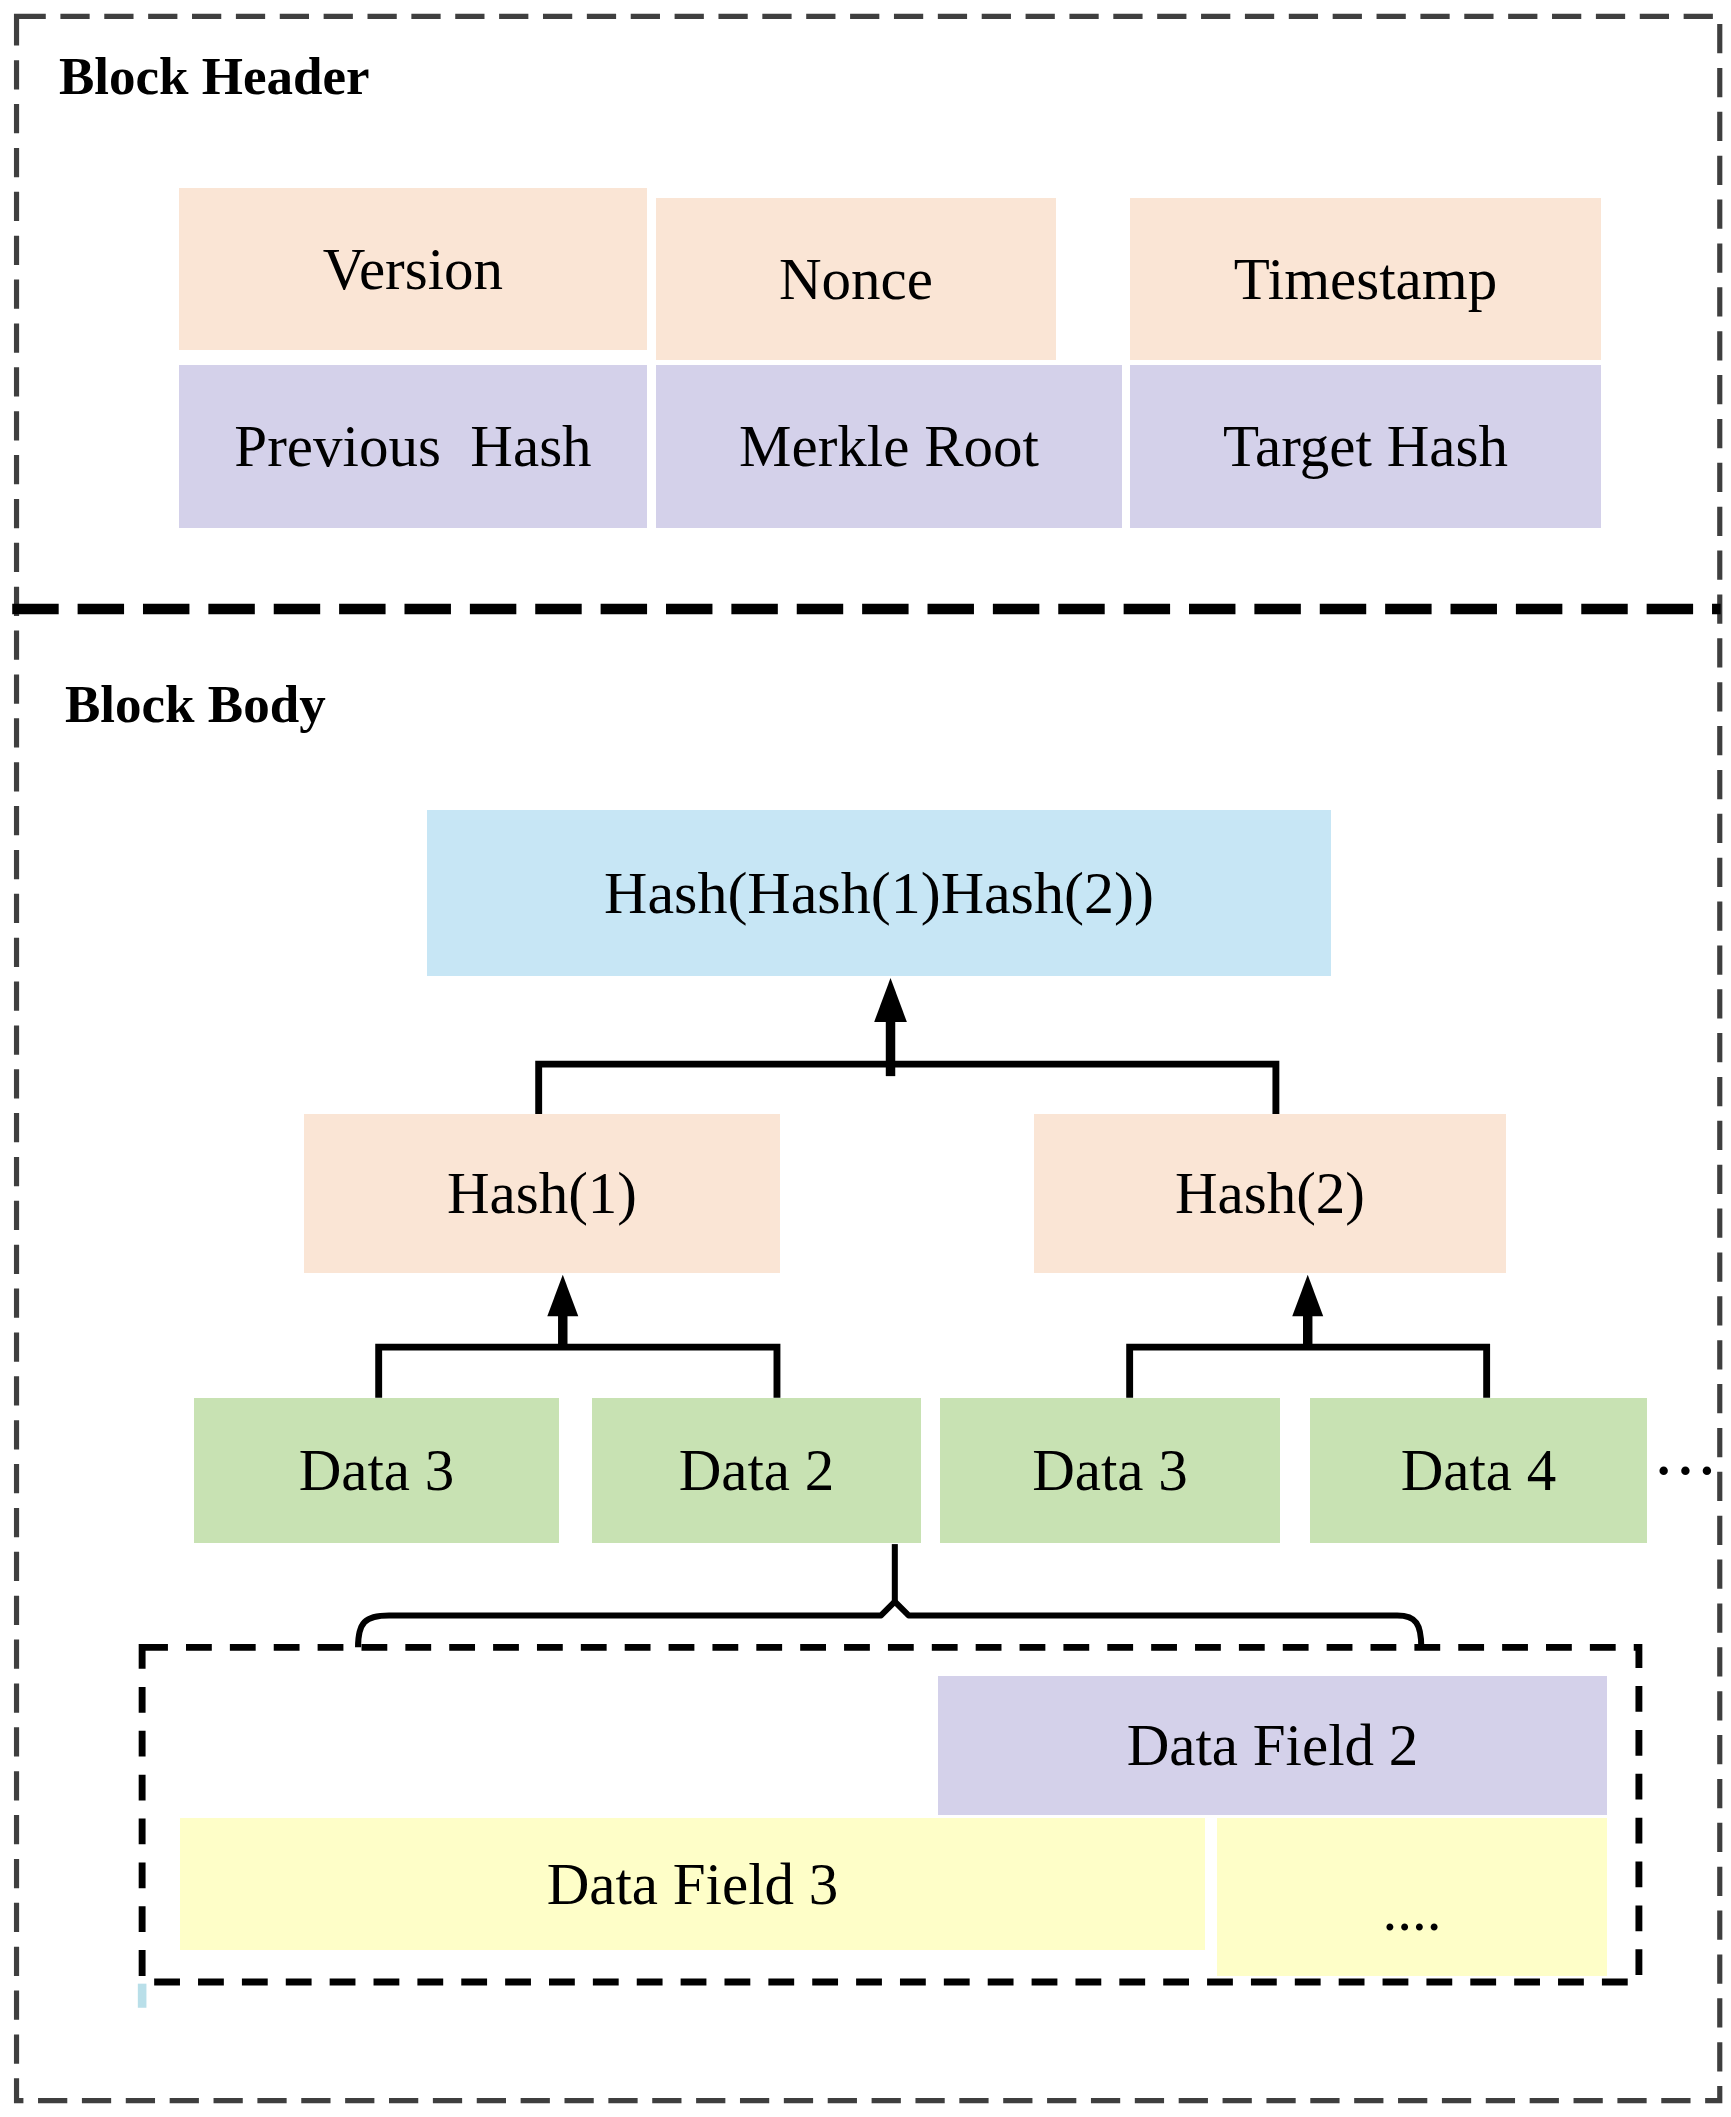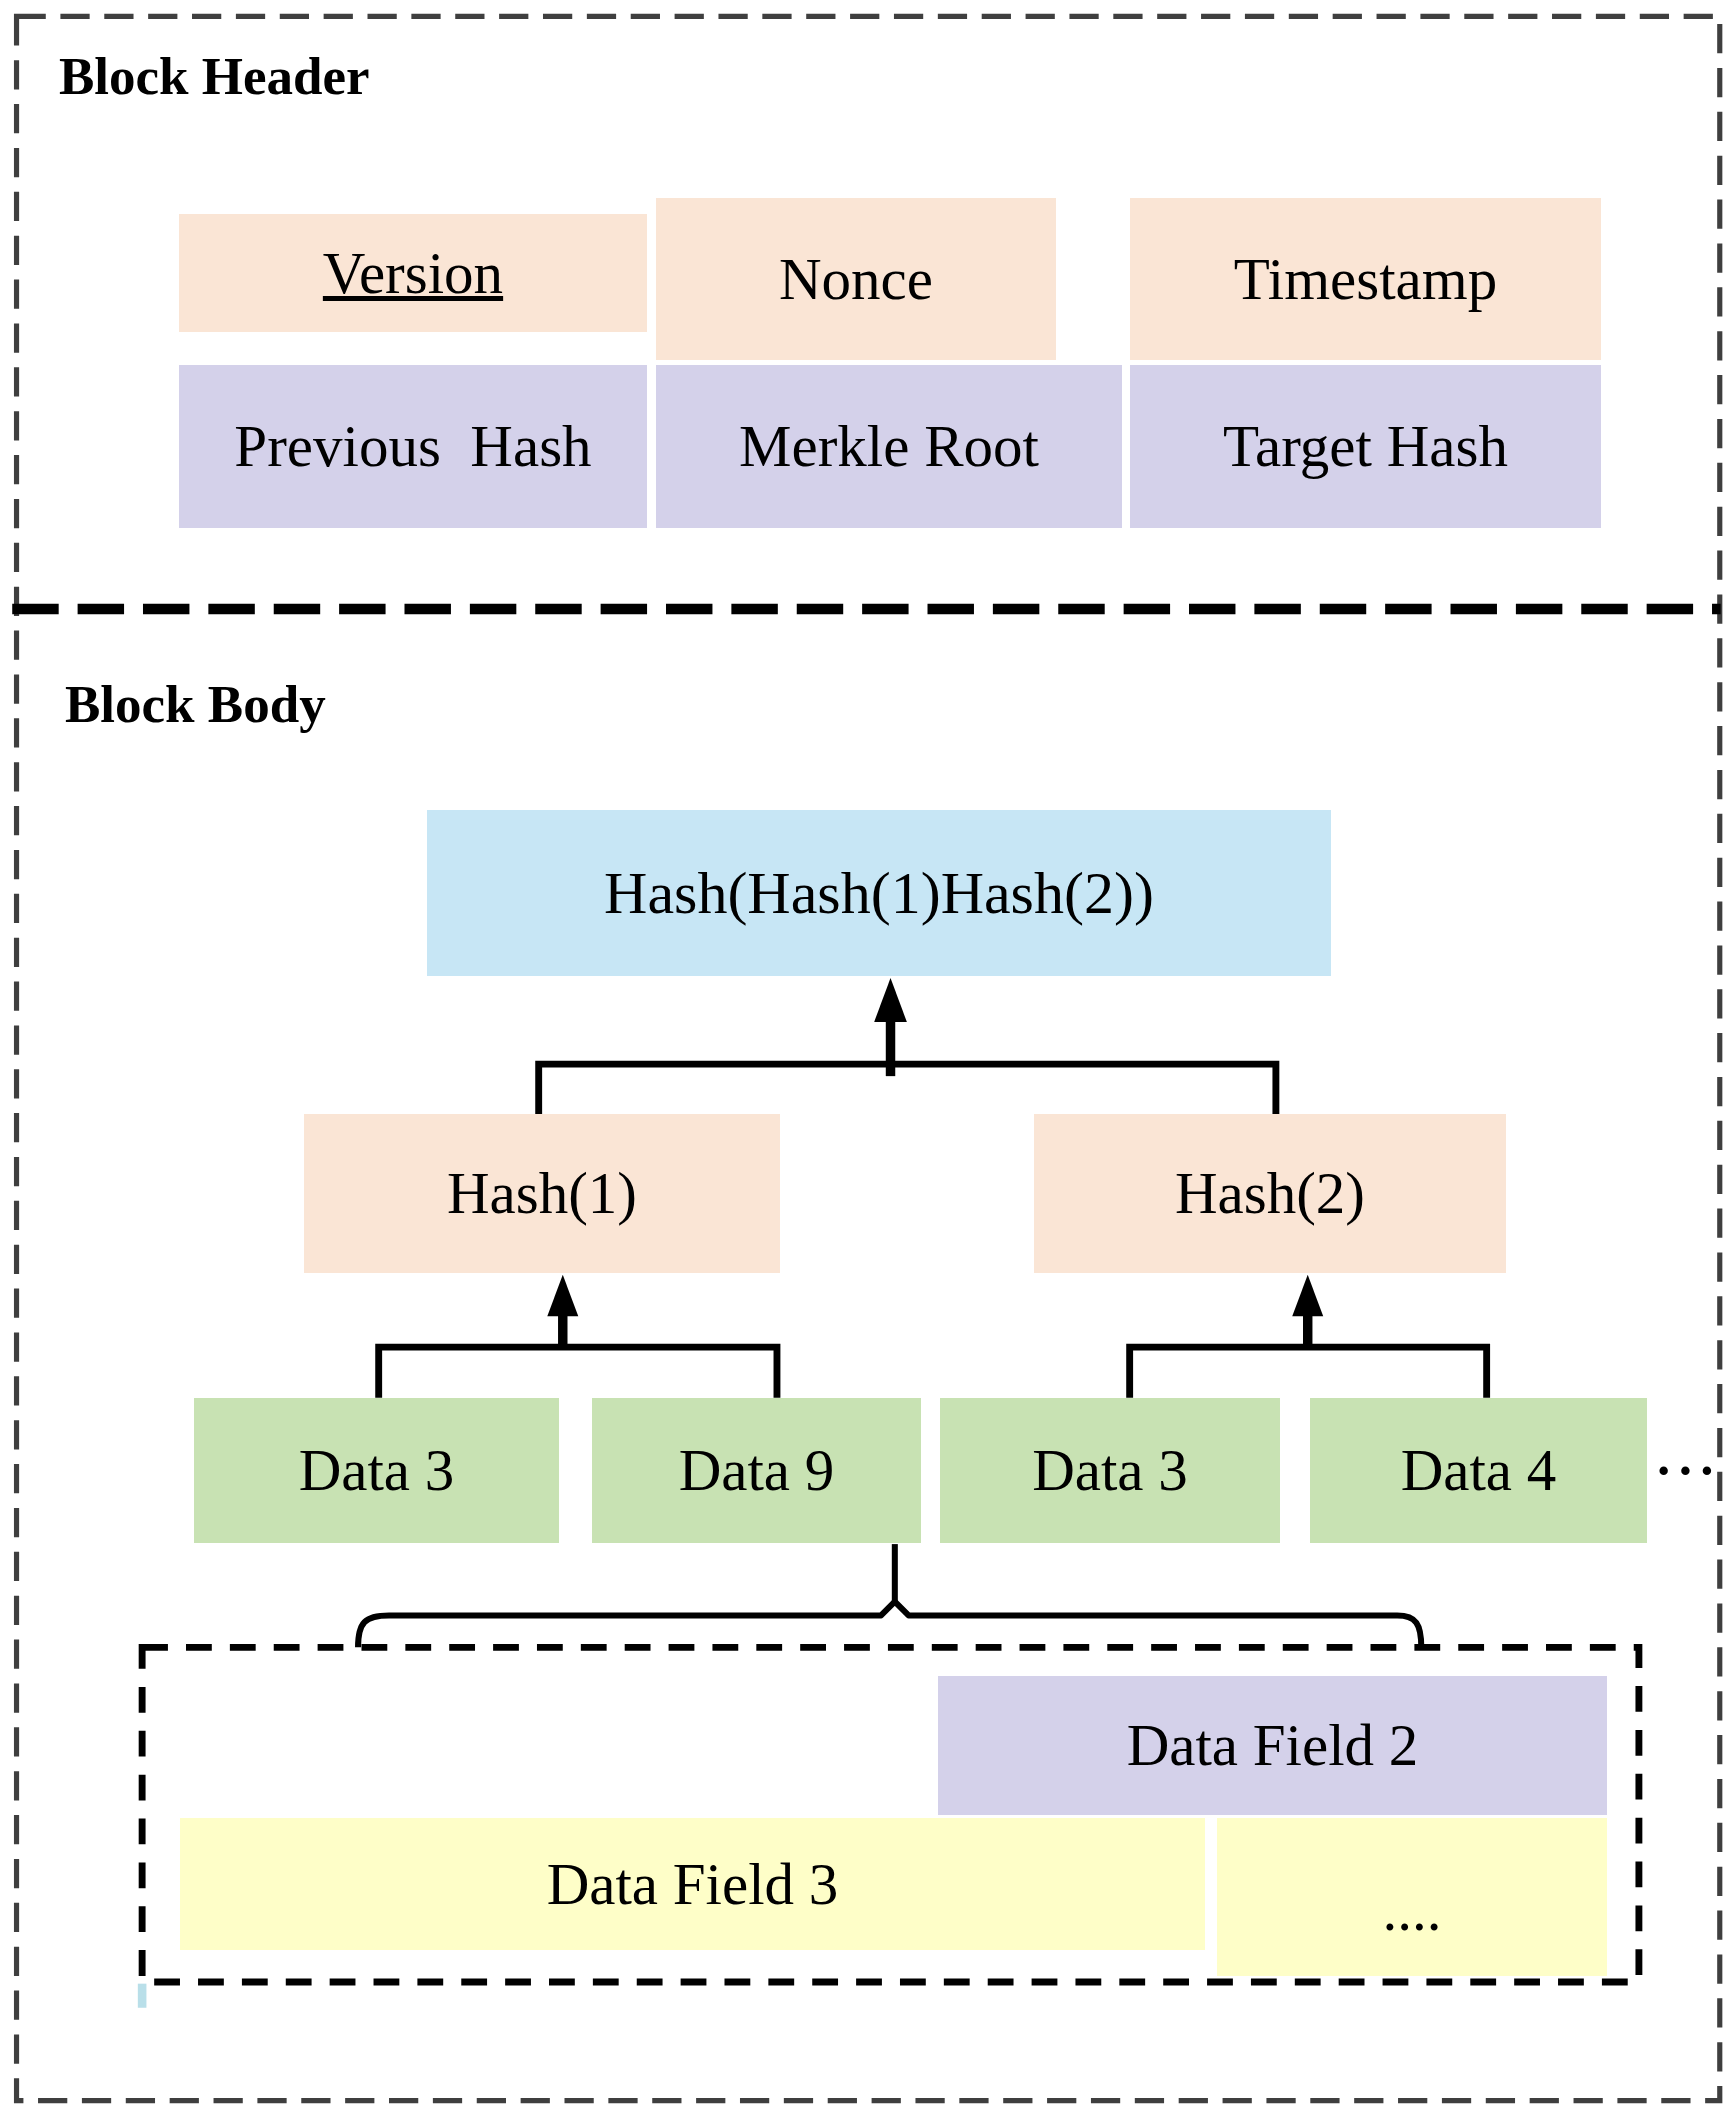--- a/index.html
+++ b/index.html
@@ -62,34 +62,34 @@
     <path d="M416 1915 C416 1886 424 1878 452 1878 L1024 1878 L1040 1862 L1056 1878 L1624 1878 C1646 1878 1652 1888 1652 1915" fill="none" stroke="#000000" stroke-width="7" stroke-linejoin="round"></path>
 
     <rect x="165" y="1915" width="1740" height="389" fill="none" stroke="#000000" stroke-width="8" stroke-dasharray="30 21"></rect>
 
     <rect x="160" y="2306" width="10" height="28" fill="#B9DFE9"></rect>
   </svg>
 
   <div class="section-title" style="left:59px;top:50px;">Block Header</div>
   <div class="section-title" style="left:65px;top:678px;">Block Body</div>
 
-  <div class="cell peach" style="left:179px;top:214px;width:468px;height:118px;text-decoration:underline;">Version</div>
+  <div class="cell peach" style="left:179px;top:188px;width:468px;height:162px;">Version</div>
   <div class="cell peach" style="left:656px;top:198px;width:400px;height:162px;">Nonce</div>
   <div class="cell peach" style="left:1130px;top:198px;width:471px;height:162px;">Timestamp</div>
 
   <div class="cell lavender" style="left:179px;top:365px;width:468px;height:163px;">Previous  Hash</div>
   <div class="cell lavender" style="left:656px;top:365px;width:466px;height:163px;">Merkle Root</div>
   <div class="cell lavender" style="left:1130px;top:365px;width:471px;height:163px;">Target Hash</div>
 
   <div class="cell blue" style="left:427px;top:810px;width:904px;height:166px;font-size:60px;">Hash(Hash(1)Hash(2))</div>
   <div class="cell peach" style="left:304px;top:1114px;width:476px;height:159px;">Hash(1)</div>
   <div class="cell peach" style="left:1034px;top:1114px;width:472px;height:159px;">Hash(2)</div>
 
   <div class="cell green" style="left:194px;top:1398px;width:365px;height:145px;">Data 3</div>
-  <div class="cell green" style="left:592px;top:1398px;width:329px;height:145px;">Data 9</div>
+  <div class="cell green" style="left:592px;top:1398px;width:329px;height:145px;">Data 2</div>
   <div class="cell green" style="left:940px;top:1398px;width:340px;height:145px;">Data 3</div>
   <div class="cell green" style="left:1310px;top:1398px;width:337px;height:145px;">Data 4</div>
   <div class="ellipsis-h" style="left:1648px;top:1398px;width:79px;height:145px;">···</div>
 
   <div class="cell lavender" style="left:938px;top:1676px;width:669px;height:139px;">Data Field 2</div>
   <div class="cell yellow" style="left:180px;top:1818px;width:1025px;height:132px;">Data Field 3</div>
   <div class="cell yellow dots-cell" style="left:1217px;top:1818px;width:390px;height:132px;">....</div>
 
 </div>
 

